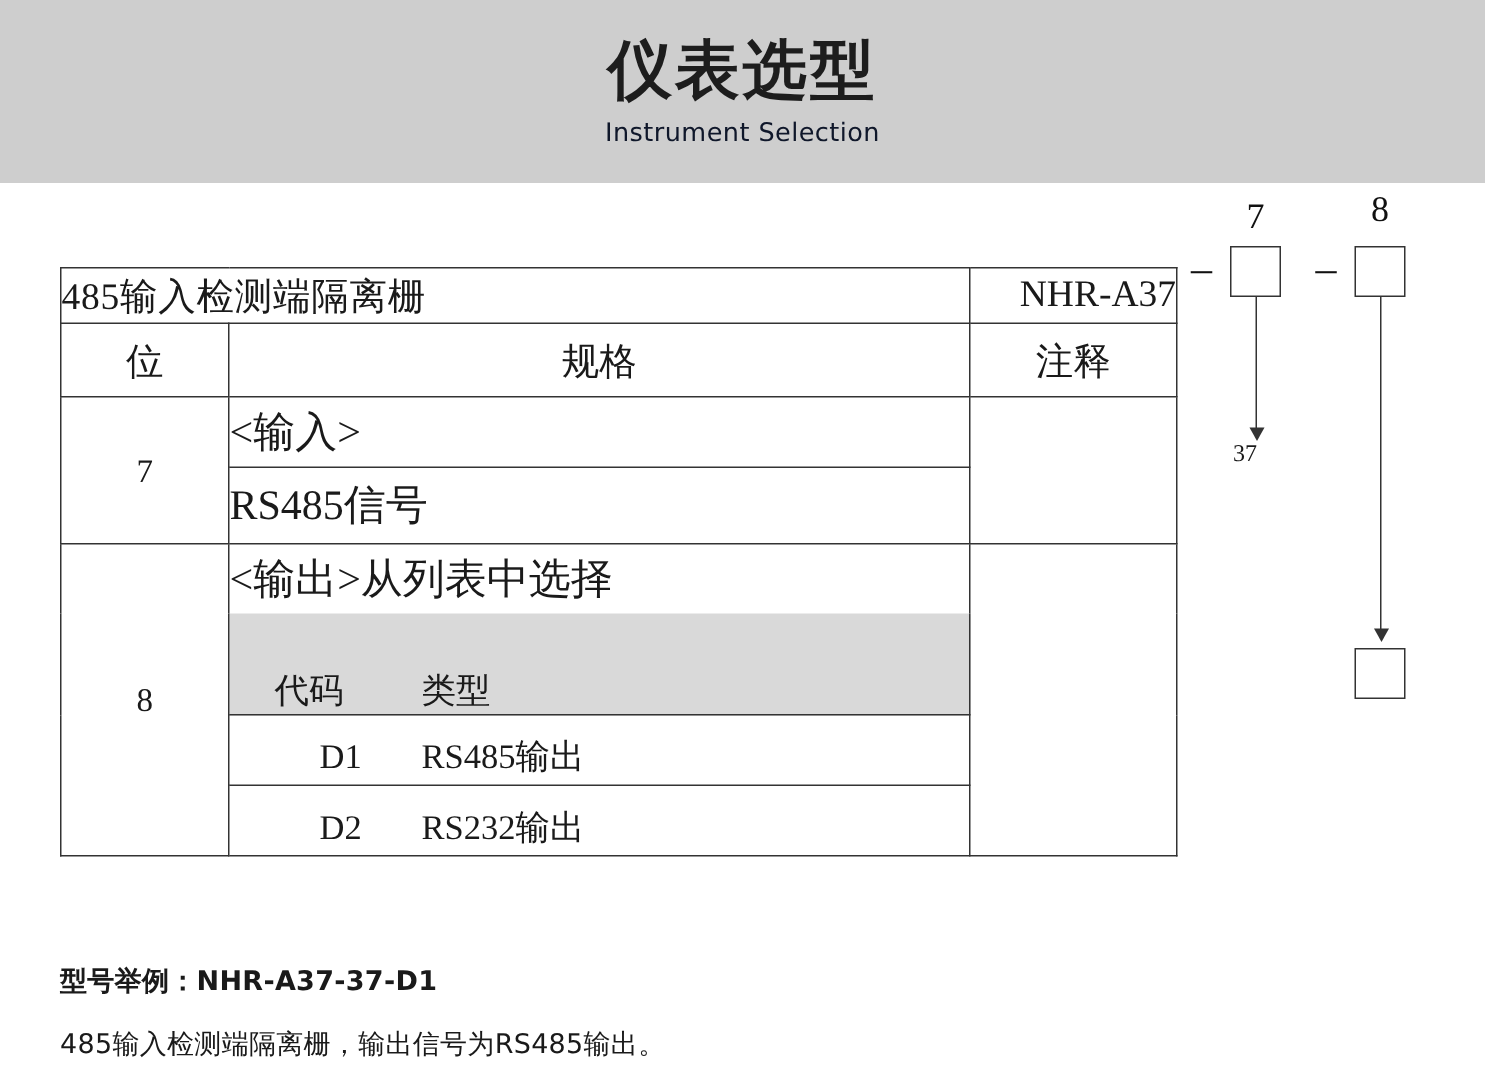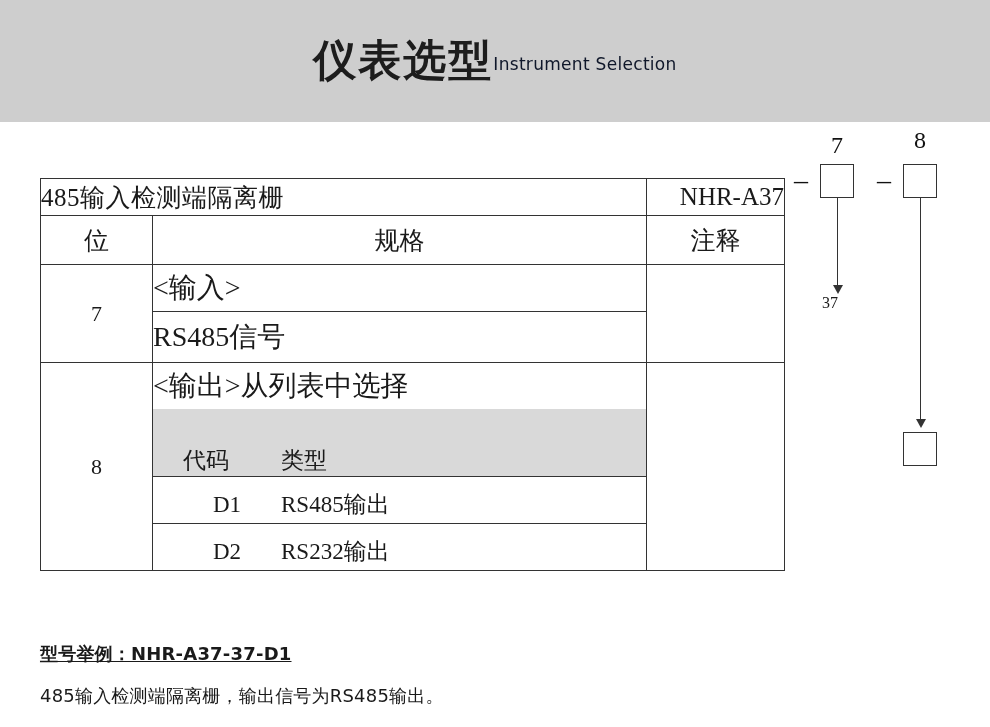--- a/index.html
+++ b/index.html
@@ -15,21 +15,21 @@
     overflow: hidden;
     position: relative;
   }
 
   
   .banner {
     width: 990px;
     height: 122px;
     background: #cecece;
     display: flex;
-    flex-direction: row;
+    flex-direction: column;
     align-items: center;
     justify-content: center;
     box-sizing: border-box;
   }
   .banner-title {
     font-family: "DejaVu Sans", sans-serif;
     font-weight: bold;
     font-size: 43px;
     letter-spacing: 2px;
     color: #1d1d1d;
@@ -206,21 +206,21 @@
     left: 40px;
     top: 520px;
     font-family: "DejaVu Sans", sans-serif;
   }
   .note-line {
     font-size: 18px;
     color: #1a1a1a;
     margin-bottom: 18px;
     letter-spacing: 0.2px;
   }
-  .note-line.first { font-weight: bold; text-decoration: underline; }
+  .note-line.first { font-weight: bold; }
 </style>
 </head>
 <body>
 
 <div class="banner">
   <div class="banner-title">仪表选型</div>
   <div class="banner-sub">Instrument Selection</div>
 </div>
 
 <div class="content">

